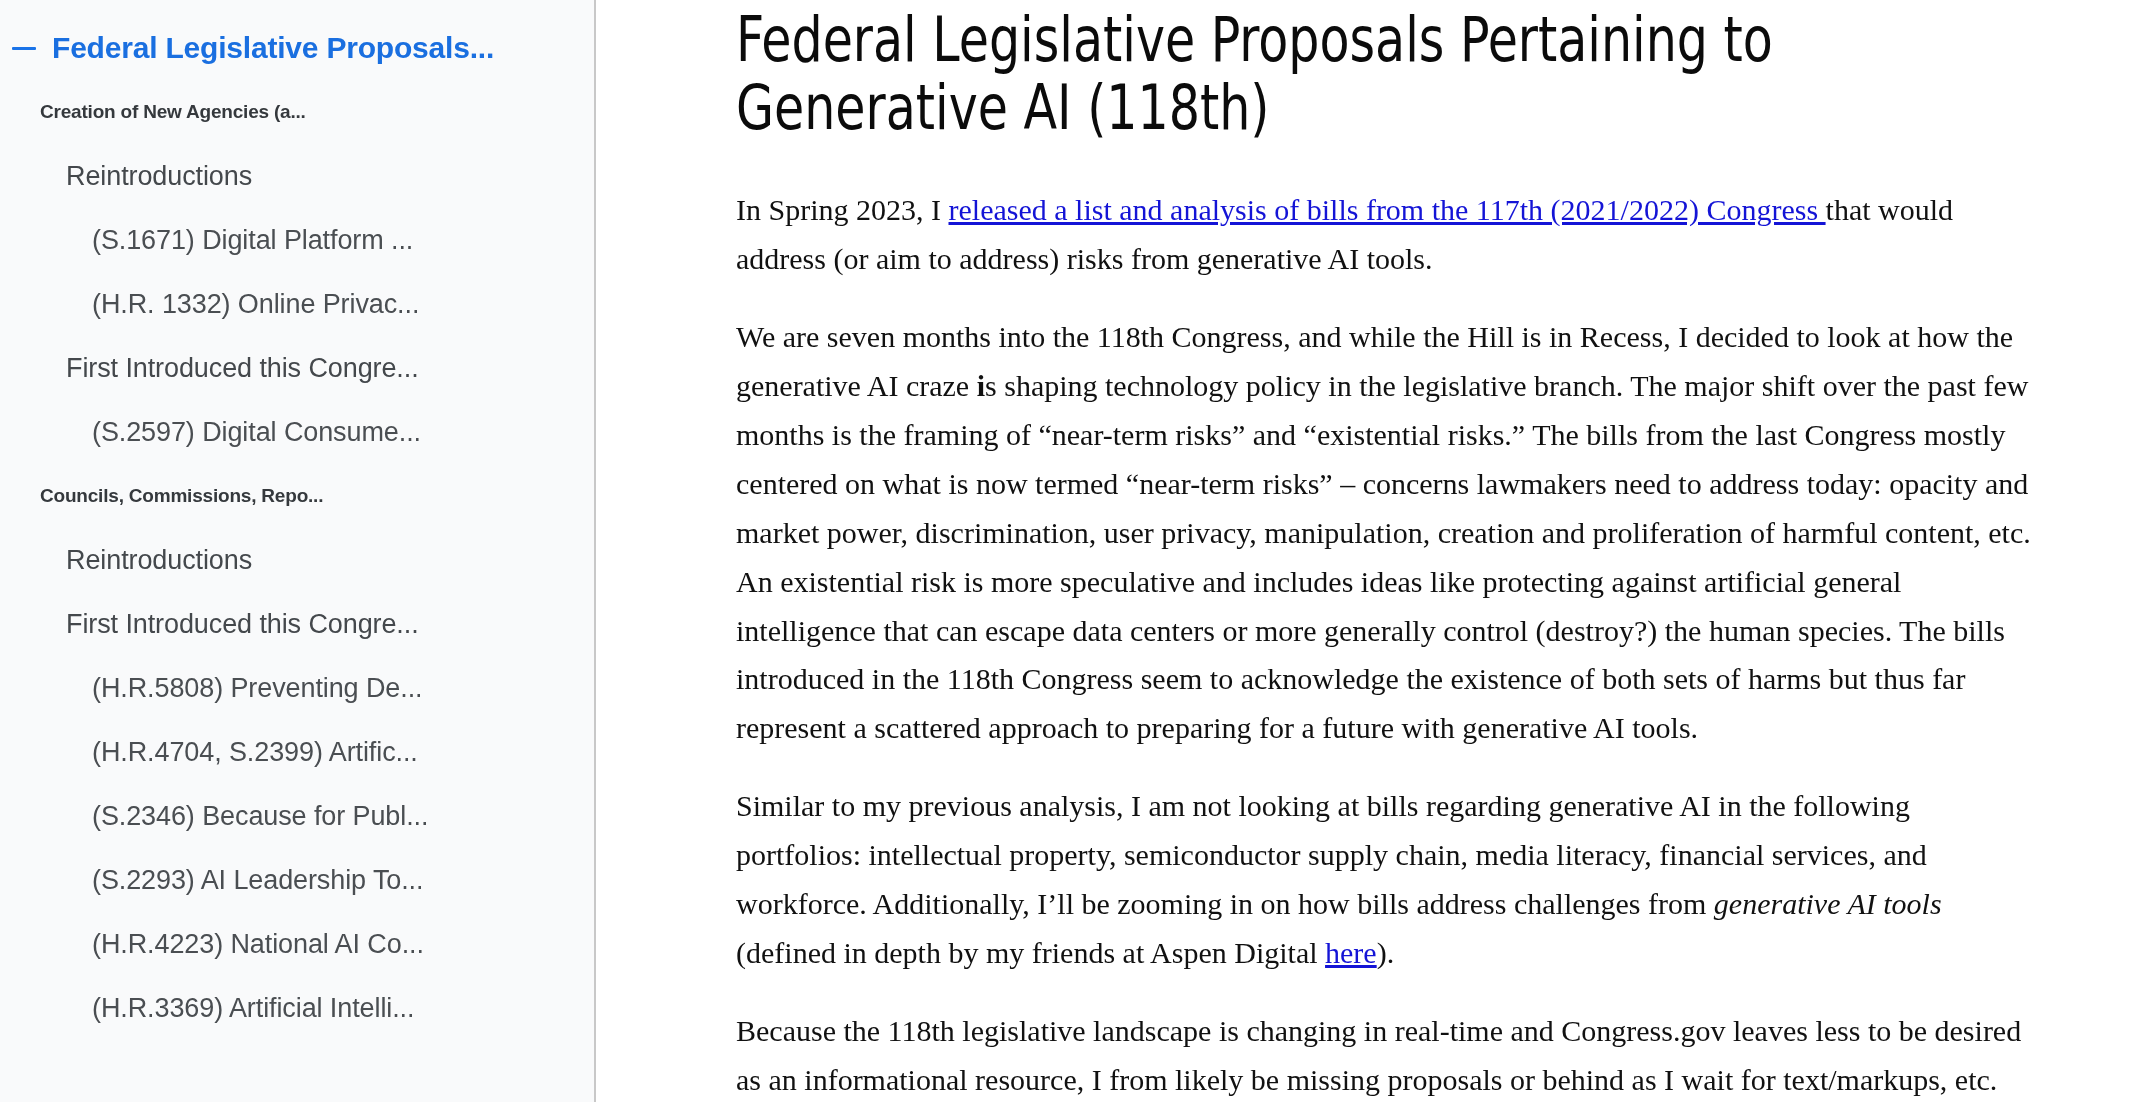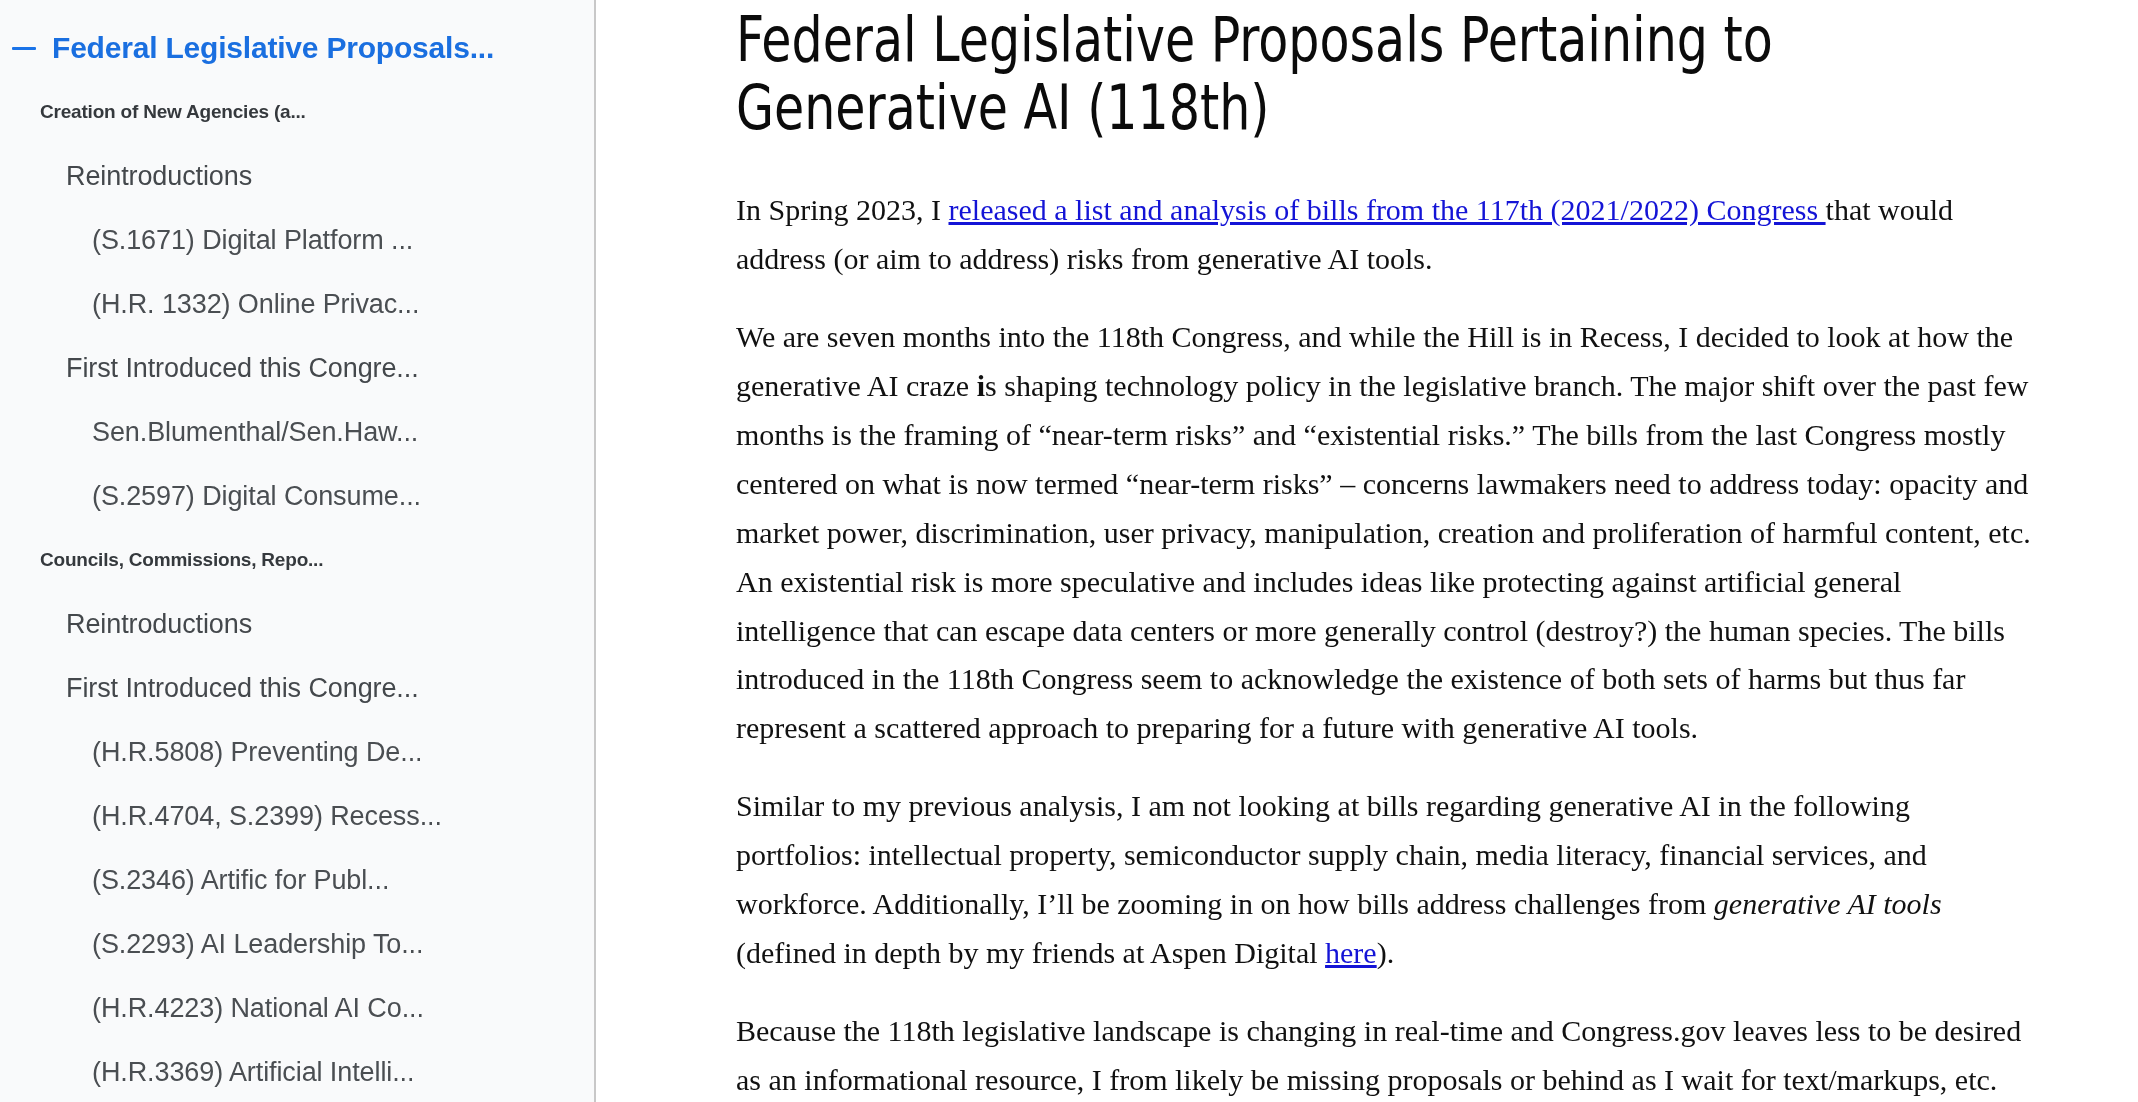--- a/index.html
+++ b/index.html
@@ -176,42 +176,39 @@
         <div class="outline-item lvl3">
           <span class="outline-label">(S.1671) Digital Platform ...</span>
         </div>
         <div class="outline-item lvl3">
           <span class="outline-label">(H.R. 1332) Online Privac...</span>
         </div>
         <div class="outline-item lvl2">
           <span class="outline-label">First Introduced this Congre...</span>
         </div>
         <div class="outline-item lvl3">
-          <span class="outline-label">Sen.Blumenthal/Sen.Haw...</span>
-        </div>
-        <div class="outline-item lvl3">
           <span class="outline-label">(S.2597) Digital Consume...</span>
         </div>
         <div class="outline-item lvl1">
           <span class="outline-label">Councils, Commissions, Repo...</span>
         </div>
         <div class="outline-item lvl2">
           <span class="outline-label">Reintroductions</span>
         </div>
         <div class="outline-item lvl2">
           <span class="outline-label">First Introduced this Congre...</span>
         </div>
         <div class="outline-item lvl3">
           <span class="outline-label">(H.R.5808) Preventing De...</span>
         </div>
         <div class="outline-item lvl3">
-          <span class="outline-label">(H.R.4704, S.2399) Recess...</span>
-        </div>
-        <div class="outline-item lvl3">
-          <span class="outline-label">(S.2346) Artific for Publ...</span>
+          <span class="outline-label">(H.R.4704, S.2399) Artific...</span>
+        </div>
+        <div class="outline-item lvl3">
+          <span class="outline-label">(S.2346) Because for Publ...</span>
         </div>
         <div class="outline-item lvl3">
           <span class="outline-label">(S.2293) AI Leadership To...</span>
         </div>
         <div class="outline-item lvl3">
           <span class="outline-label">(H.R.4223) National AI Co...</span>
         </div>
         <div class="outline-item lvl3">
           <span class="outline-label">(H.R.3369) Artificial Intelli...</span>
         </div>

